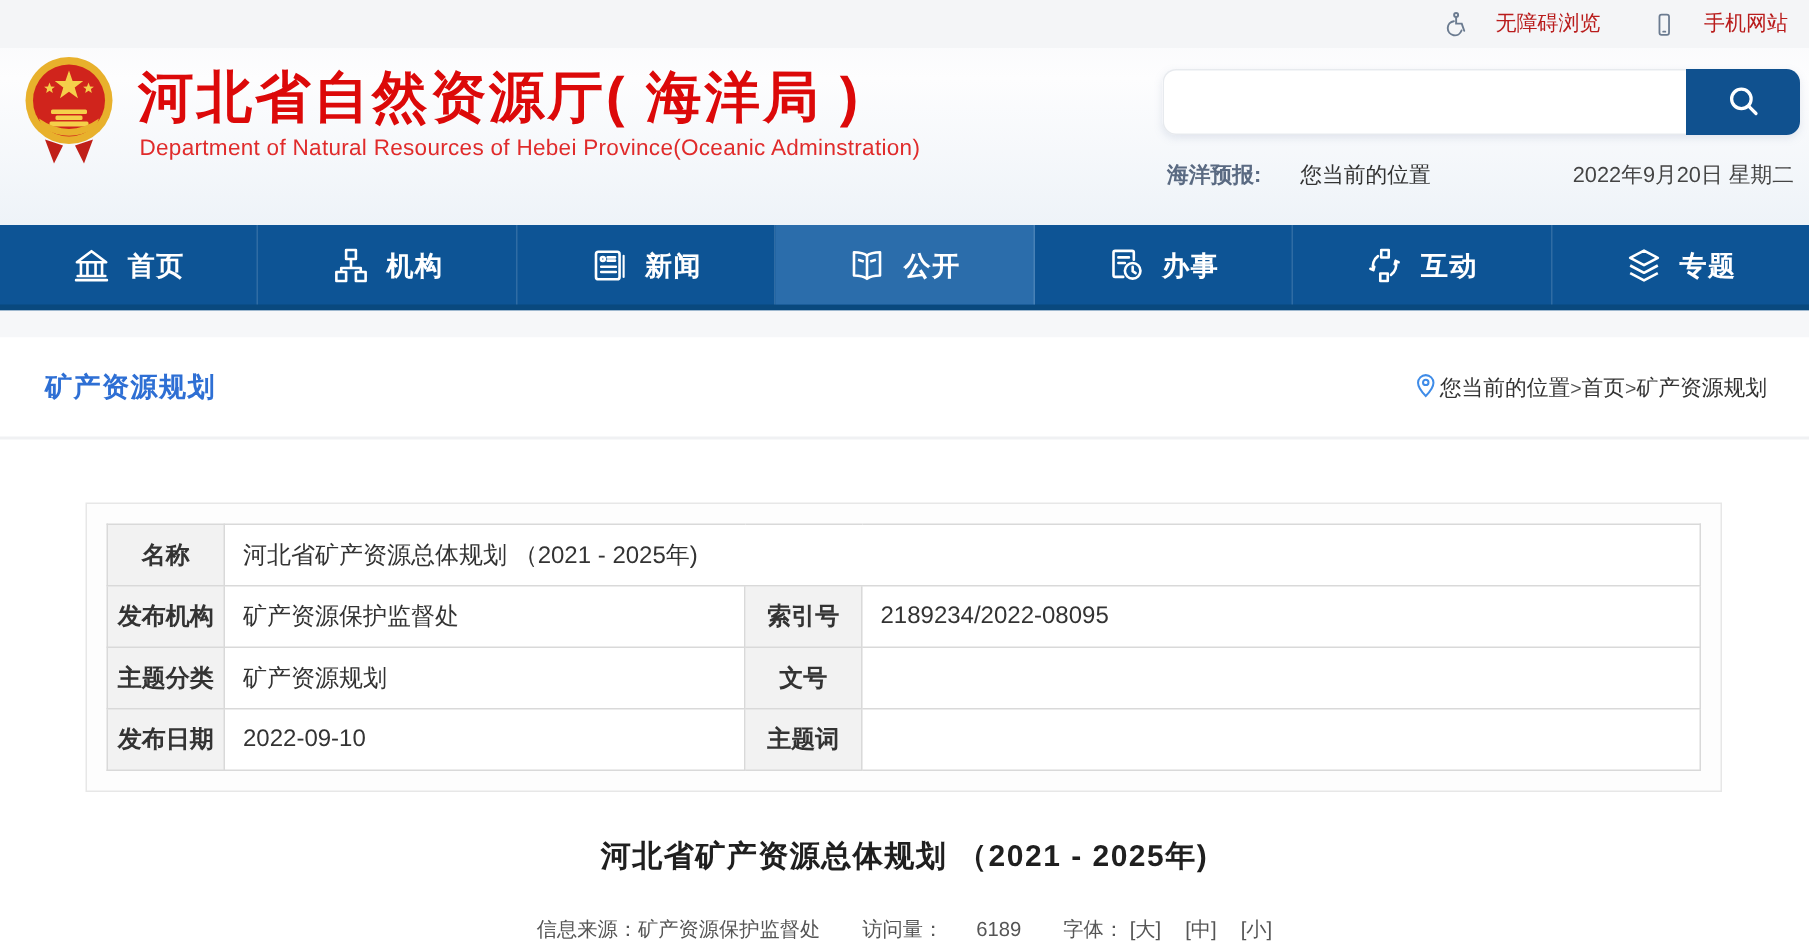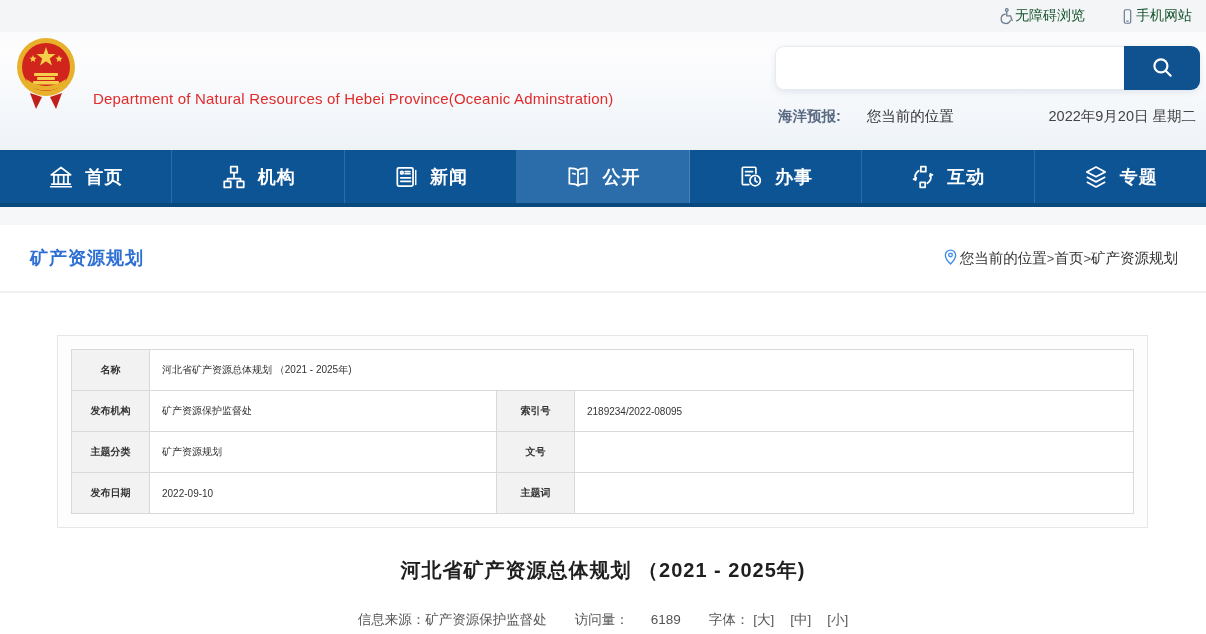--- a/index.html
+++ b/index.html
@@ -13,21 +13,21 @@
   .masthead {
     height:150px;
     background:linear-gradient(180deg,#f7f8fa 0%, #fdfdfe 35%, #eef3f8 100%);
     position:relative;
   }
   .topbar {
     height:32px; display:flex; justify-content:flex-end; align-items:center;
     padding-right:14px; gap:34px;
     background:#f4f5f7;
   }
-  .toplink { display:flex; align-items:center; gap:0; font-size:14px; color:#14532d; cursor:pointer; }
+  .toplink { display:flex; align-items:center; gap:18px; font-size:14px; color:#b91c1c; cursor:pointer; }
   .toplink svg { display:block; }
 
   .emblem { position:absolute; left:16px; top:35px; width:60px; height:76px; }
   .site-title {
     position:absolute; left:92px; top:40px;
     font-size:37px; font-weight:bold; color:#dc0909; letter-spacing:2px;
   }
   .site-subtitle {
     position:absolute; left:93px; top:90px;
     font-size:15px; color:#e02b2b; letter-spacing:0.2px;
@@ -81,21 +81,21 @@
   .crumb-link { cursor:pointer; }
 
   
   .content { background:#fff; }
   .info-wrap {
     margin:42px 58px 0 57px; padding:13px;
     border:1px solid #e7e7e7; background:#fdfdfd;
   }
   table.info { width:100%; border-collapse:collapse; table-layout:fixed; }
   table.info td {
-    border:1px solid #d9d9d9; height:41px; font-size:10px; color:#333;
+    border:1px solid #d9d9d9; height:41px; font-size:16px; color:#333;
     padding:0 12px; background:#fff;
   }
   table.info td.lbl {
     background:#f2f2f2; font-weight:bold; text-align:center; padding:0 4px;
   }
 
   .article-title {
     margin-top:29px; text-align:center;
     font-size:20px; font-weight:bold; color:#1f1f1f; letter-spacing:1px;
   }
@@ -142,20 +142,21 @@
       <circle cx="30" cy="32" r="24" fill="#d0241c"></circle>
       <polygon points="30,12 32.4,19 39.5,19 33.8,23.4 36,30.5 30,26.2 24,30.5 26.2,23.4 20.5,19 27.6,19" fill="#f5cf4a"></polygon>
       <polygon points="17,20 18,22.6 20.6,22.8 18.6,24.4 19.2,27 17,25.5 14.8,27 15.4,24.4 13.4,22.8 16,22.6" fill="#f5cf4a"></polygon>
       <polygon points="43,20 44,22.6 46.6,22.8 44.6,24.4 45.2,27 43,25.5 40.8,27 41.4,24.4 39.4,22.8 42,22.6" fill="#f5cf4a"></polygon>
       <rect x="18" y="38" width="24" height="3" rx="1" fill="#f5cf4a"></rect>
       <rect x="21" y="42" width="18" height="3" rx="1" fill="#f5cf4a"></rect>
       <rect x="17" y="46" width="26" height="3.4" rx="1" fill="#f5cf4a"></rect>
       <path d="M10 44 q20 14 40 0 l-2 6 q-18 11 -36 0 Z" fill="#e8b12c"></path>
     </svg>
   </div>
+  <div class="site-title">河北省自然资源厅( 海洋局 )</div>
   <div class="site-subtitle">Department of Natural Resources of Hebei Province(Oceanic Adminstration)</div>
 
   <div class="searchbox">
     <input class="search-input" type="text" style="">
     <button class="search-btn">
       <span>
         <svg width="26" height="26" viewBox="0 0 24 24" fill="none" stroke="#ffffff" stroke-width="2" stroke-linecap="round">
           <circle cx="11" cy="11" r="6"></circle>
           <path d="M15.6 15.6 L20 20"></path>
         </svg>

